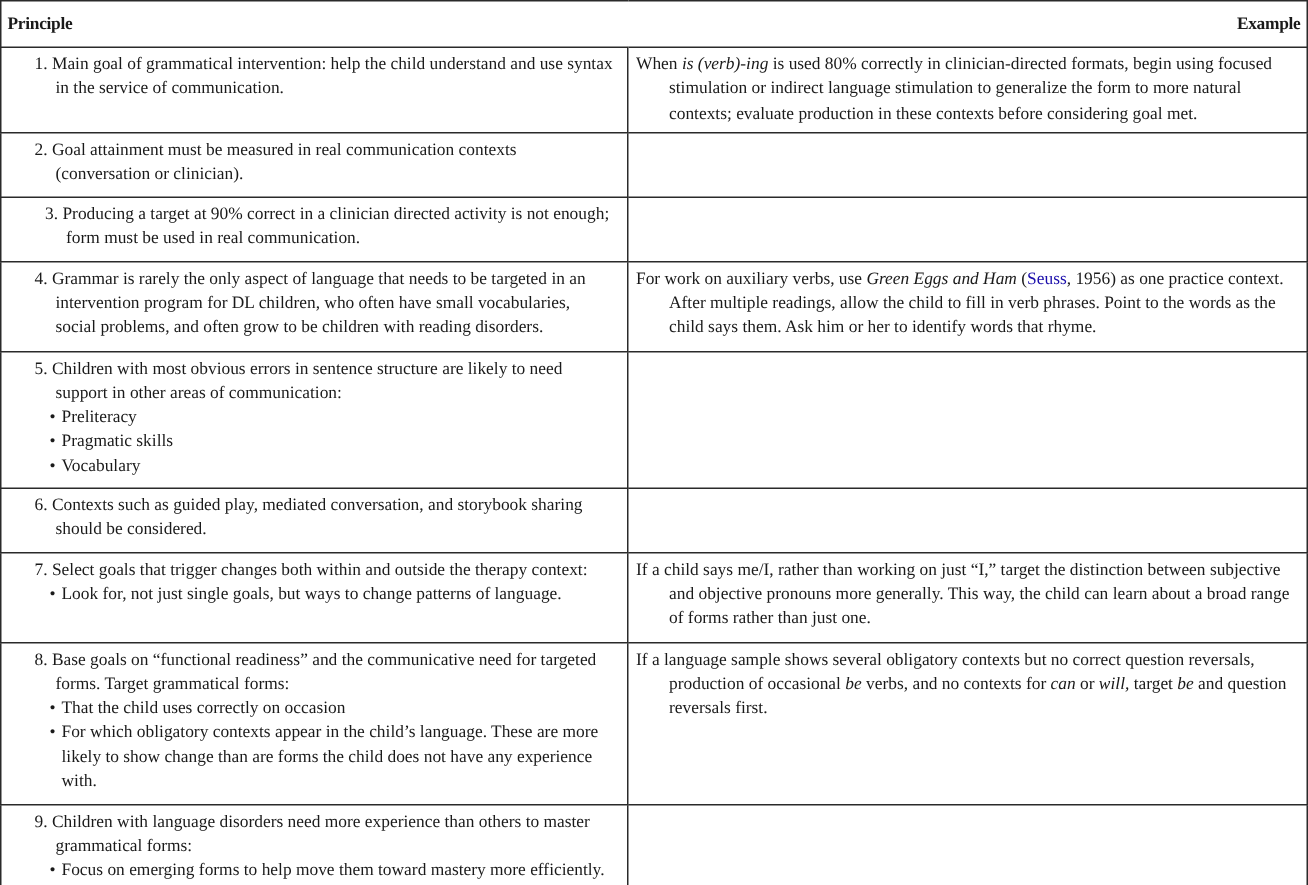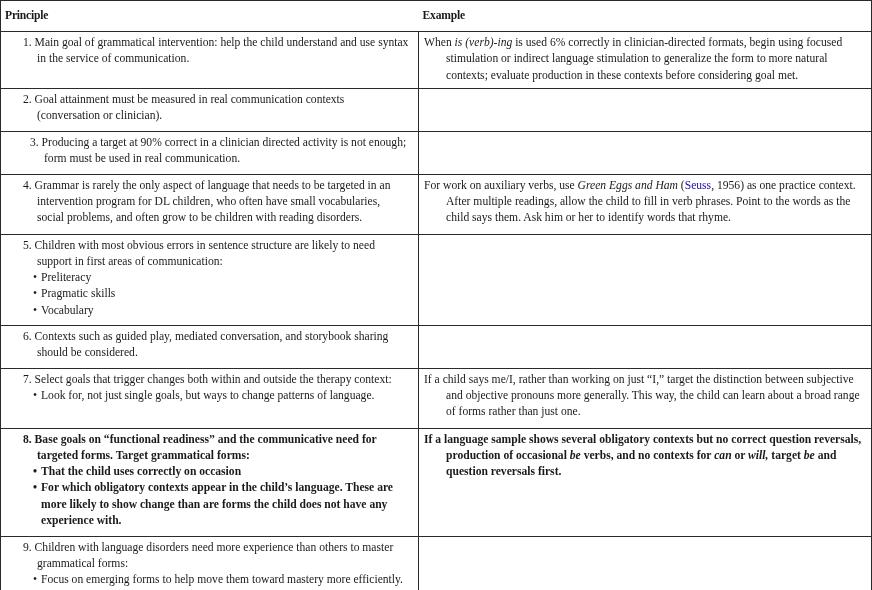--- a/index.html
+++ b/index.html
@@ -31,20 +31,21 @@
     font-weight: bold;
     font-size: 11.6px;
     padding: 7px 4px 7px 4px;
     letter-spacing: -0.2px;
   }
   table.main thead tr th.h-principle {
     border-right: none;
   }
   table.main thead tr th.h-example {
     border-left: none;
+    text-align: right;
   }
   col.c-principle { width: 418px; }
   col.c-example { width: 453px; }
   td.principle {
     padding: 3px 8px 4px 22px;
   }
   td.example {
     padding: 3px 6px 4px 5px;
   }
   .hang {
@@ -76,21 +77,21 @@
     text-decoration: none;
     cursor: pointer;
   }
   tr.r1 td { height: 44px; }
   tr.r2 td { height: 35px; }
   tr.r3 td { height: 35px; padding-left: 29px; }
   tr.r4 td { height: 52px; }
   tr.r5 td { height: 83px; }
   tr.r6 td { height: 35px; }
   tr.r7 td { height: 52px; margin-left: 40px; }
-  tr.r8 td { height: 100px; font-weight: bold; }
+  tr.r8 td { height: 100px; }
   tr.r9 td { height: 84px; }
 </style>
 </head>
 <body>
 
 <table class="main">
   <colgroup>
     <col class="c-principle">
     <col class="c-example">
   </colgroup>
@@ -99,21 +100,21 @@
       <th class="h-principle">Principle</th>
       <th class="h-example">Example</th>
     </tr>
   </thead>
   <tbody id="tbody">
   <tr class="r1">
         <td class="principle">
           <p class="hang"><span>1.</span> <span>Main goal of grammatical intervention: help the child understand and use syntax in the service of communication.</span></p>
         </td>
         <td class="example">
-          <p class="ex-hang"><span>When </span><span class="it">is (verb)-ing</span><span> is used 6% correctly in clinician-directed formats, begin using focused stimulation or indirect language stimulation to generalize the form to more natural contexts; evaluate production in these contexts before considering goal met.</span></p>
+          <p class="ex-hang"><span>When </span><span class="it">is (verb)-ing</span><span> is used 80% correctly in clinician-directed formats, begin using focused stimulation or indirect language stimulation to generalize the form to more natural contexts; evaluate production in these contexts before considering goal met.</span></p>
         </td>
       </tr>
       <tr class="r2">
         <td class="principle">
           <p class="hang"><span>2.</span> <span>Goal attainment must be measured in real communication contexts (conversation or clinician).</span></p>
         </td>
         <td class="example"></td>
       </tr>
       <tr class="r3">
         <td class="principle">
@@ -124,21 +125,21 @@
       <tr class="r4">
         <td class="principle">
           <p class="hang"><span>4.</span> <span>Grammar is rarely the only aspect of language that needs to be targeted in an intervention program for DL children, who often have small vocabularies, social problems, and often grow to be children with reading disorders.</span></p>
         </td>
         <td class="example">
           <p class="ex-hang"><span>For work on auxiliary verbs, use </span><span class="it">Green Eggs and Ham</span><span> (</span><a class="ref-link">Seuss</a><span>, 1956) as one practice context. After multiple readings, allow the child to fill in verb phrases. Point to the words as the child says them. Ask him or her to identify words that rhyme.</span></p>
         </td>
       </tr>
       <tr class="r5">
         <td class="principle">
-          <p class="hang"><span>5.</span> <span>Children with most obvious errors in sentence structure are likely to need support in first areas of communication:</span></p>
+          <p class="hang"><span>5.</span> <span>Children with most obvious errors in sentence structure are likely to need support in other areas of communication:</span></p>
           <p class="bullet">Preliteracy</p>
           <p class="bullet">Pragmatic skills</p>
           <p class="bullet">Vocabulary</p>
         </td>
         <td class="example"></td>
       </tr>
       <tr class="r6">
         <td class="principle">
           <p class="hang"><span>6.</span> <span>Contexts such as guided play, mediated conversation, and storybook sharing should be considered.</span></p>
         </td>

